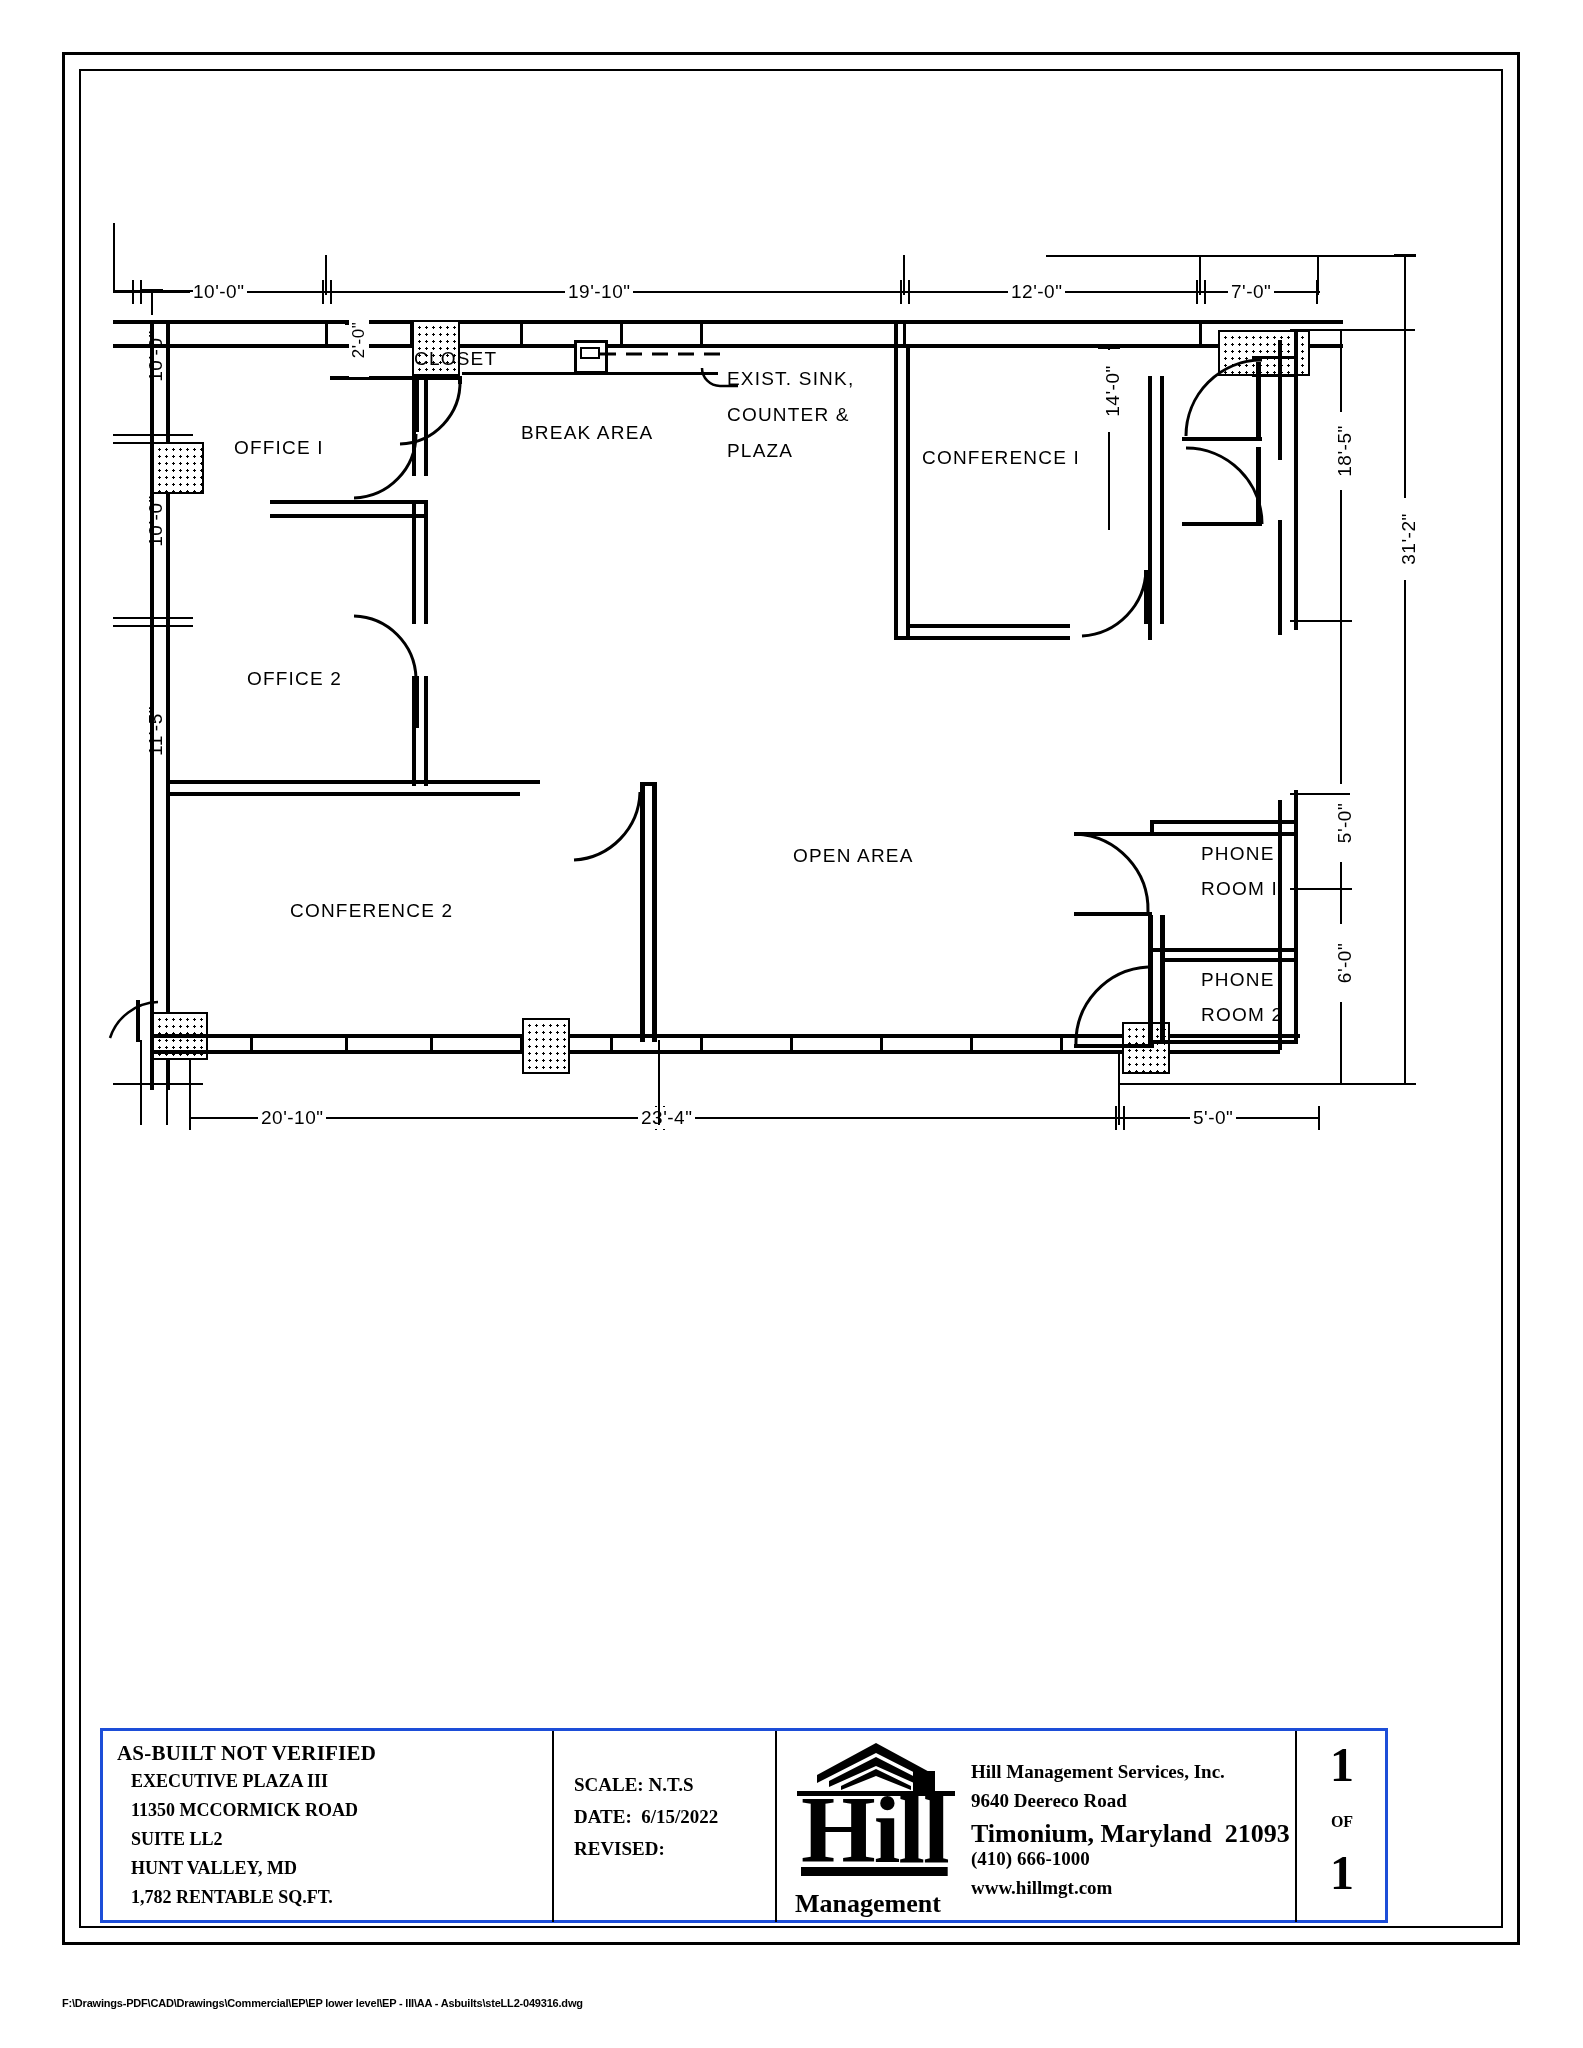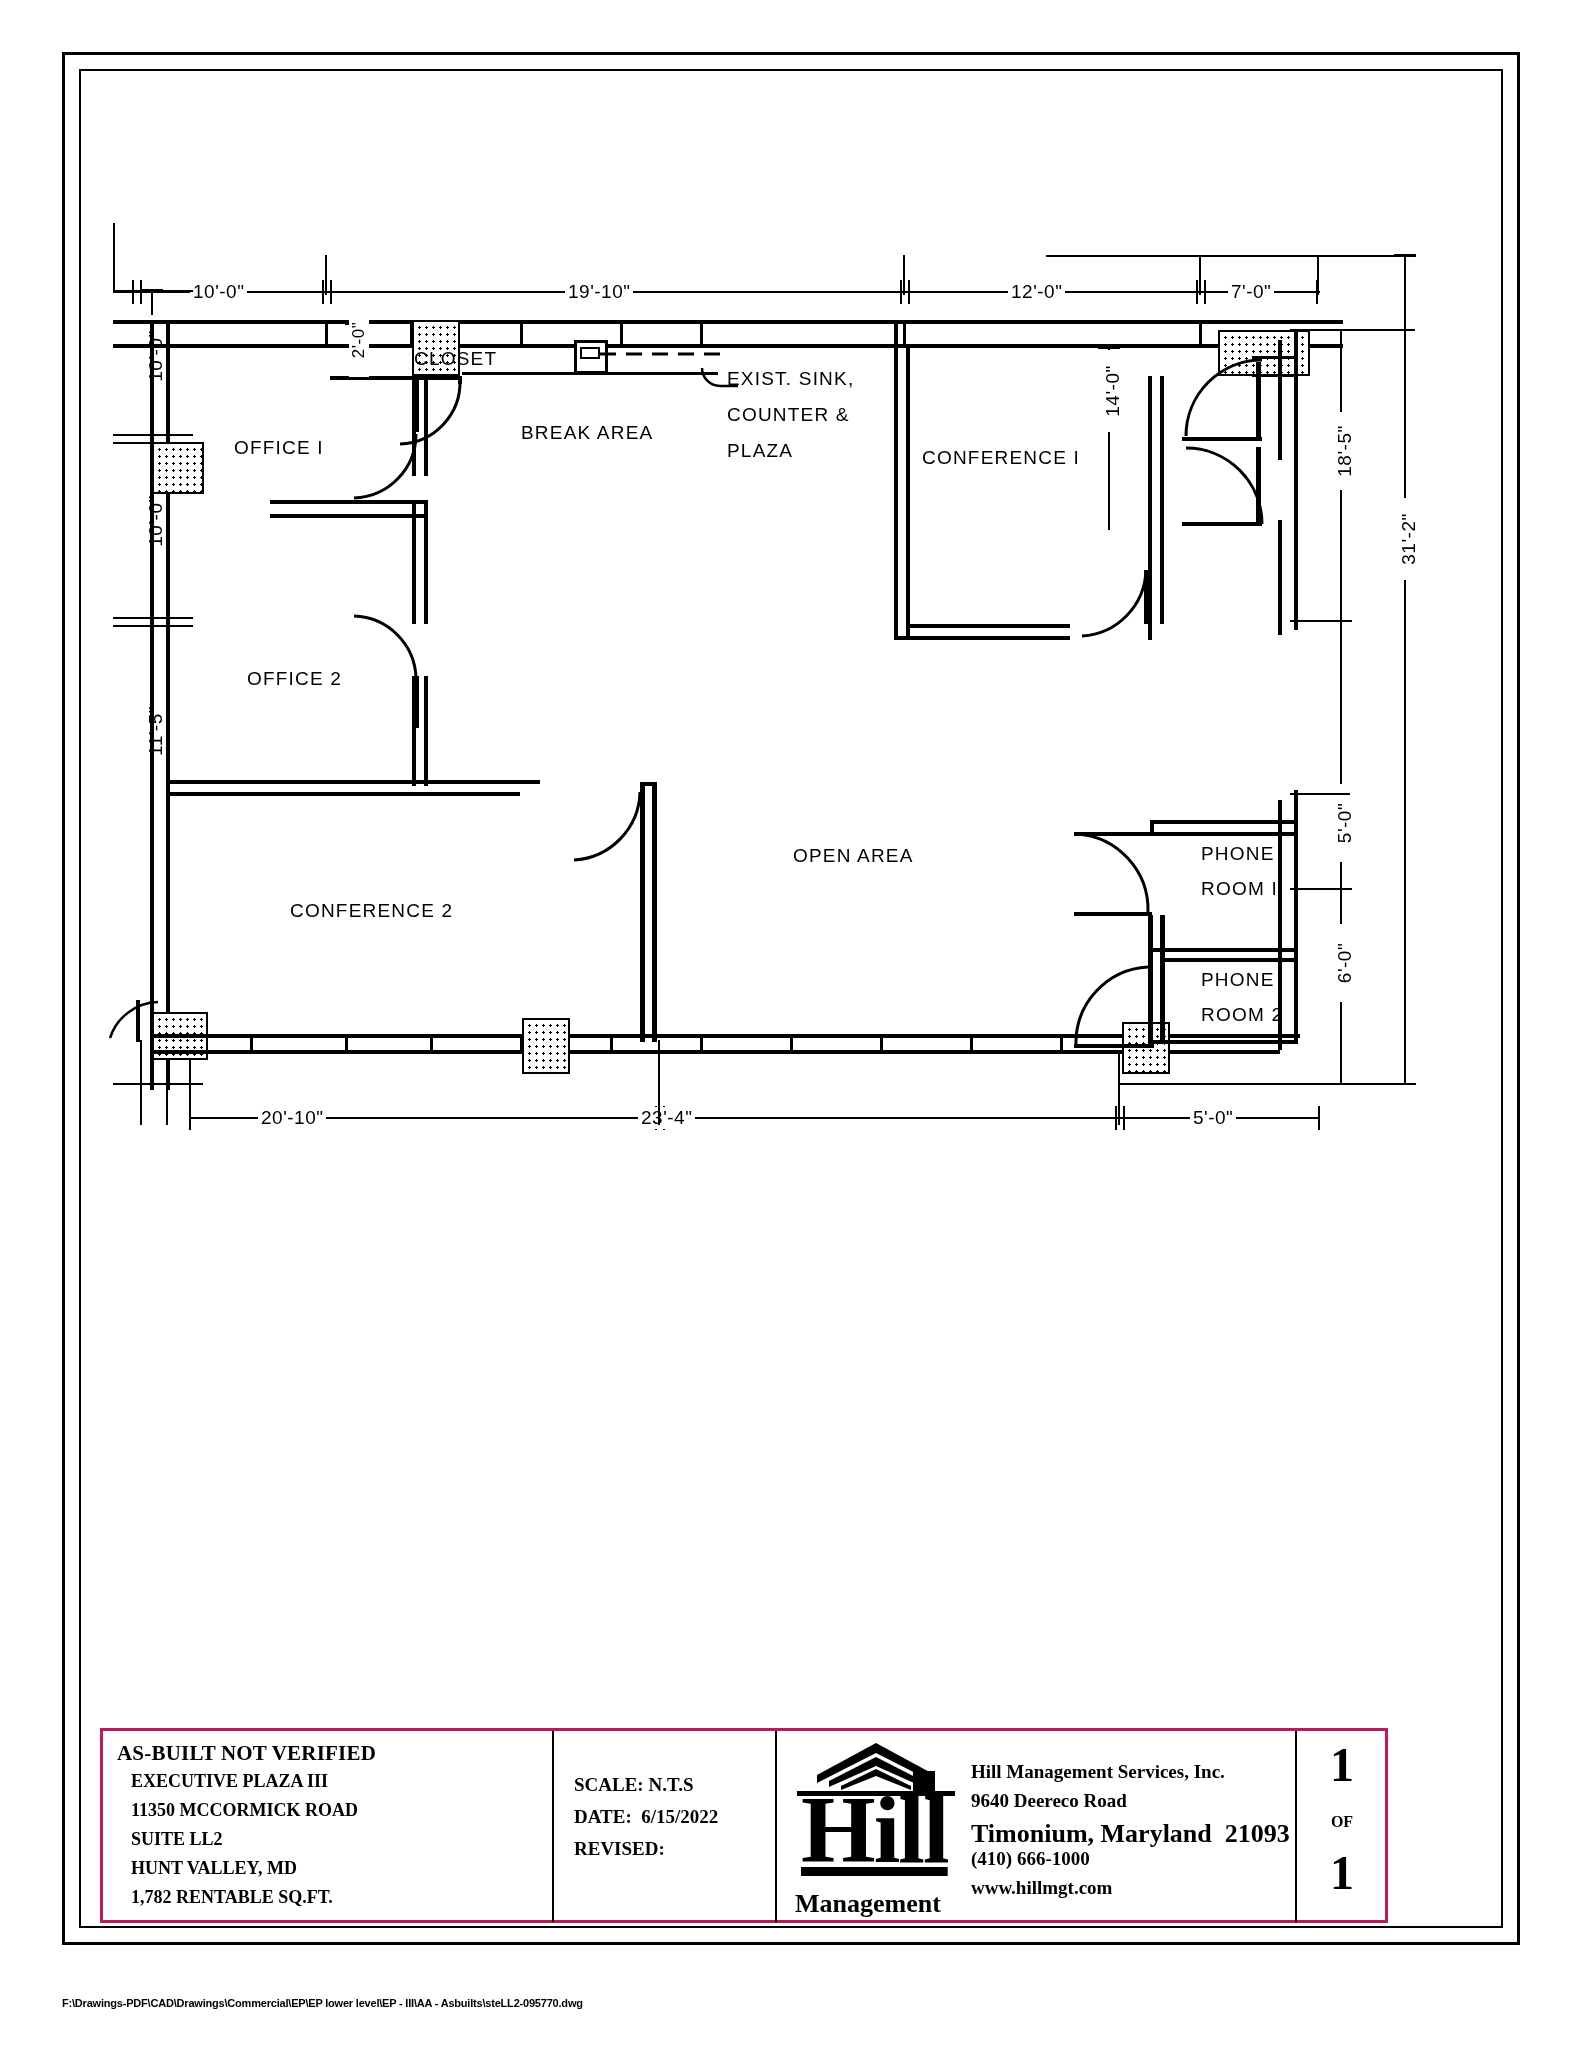--- a/index.html
+++ b/index.html
@@ -15,21 +15,21 @@
   .txt{position:absolute;white-space:pre;font-family:"Liberation Sans",sans-serif;color:#000;}
   .room-label{font-size:19px;letter-spacing:1.2px;font-weight:400;}
   .dim-label{font-size:19px;letter-spacing:0.5px;font-weight:500;background:#fff;padding:0 3px;}
   .vert{transform-origin:center center;transform:rotate(-90deg);}
   .hatch{position:absolute;border:2px solid #000;box-sizing:border-box;
     background-image:radial-gradient(#000 1px, transparent 1.2px);
     background-size:7px 7px;background-position:2px 2px;background-color:#fff;}
   .door{position:absolute;border:2px solid #000;border-radius:0;box-sizing:border-box;background:transparent;}
 
   
-  .tb{position:absolute;border:3px solid #be185d;box-sizing:border-box;background:#fff;}
+  .tb{position:absolute;border:3px solid #1d4ed8;box-sizing:border-box;background:#fff;}
   .tb-cell{position:absolute;box-sizing:border-box;}
   .tb-div{position:absolute;background:#000;width:2px;}
   .tb-line{position:absolute;white-space:pre;font-family:"Liberation Serif",serif;font-weight:bold;color:#000;}
 
   .fp{position:absolute;font-family:"Liberation Sans",sans-serif;font-size:11px;
       letter-spacing:-0.2px;color:#000;white-space:pre;font-weight:600;}
 
   
   .logo-wrap{position:absolute;}
   .logo-hill{font-family:"Liberation Serif",serif;font-weight:bold;color:#000;line-height:.82;text-decoration:underline;}
@@ -344,15 +344,15 @@
       <div class="tb-line" style="left:194px;top:146px;font-size:19px;">www.hillmgt.com</div>
     </div>
 
     <div class="tb-cell" style="left:1194px;top:0;width:90px;height:191px;">
       <div class="tb-line" style="left:0;top:6px;width:90px;text-align:center;font-size:48px;">1</div>
       <div class="tb-line" style="left:0;top:82px;width:90px;text-align:center;font-size:16px;">OF</div>
       <div class="tb-line" style="left:0;top:114px;width:90px;text-align:center;font-size:48px;">1</div>
     </div>
   </div>
 
-  <div class="fp" style="left:62px;top:1997px;">F:\Drawings-PDF\CAD\Drawings\Commercial\EP\EP lower level\EP - III\AA - Asbuilts\steLL2-095770.dwg</div>
+  <div class="fp" style="left:62px;top:1997px;">F:\Drawings-PDF\CAD\Drawings\Commercial\EP\EP lower level\EP - III\AA - Asbuilts\steLL2-049316.dwg</div>
 
 </div>
 
 </body></html>

